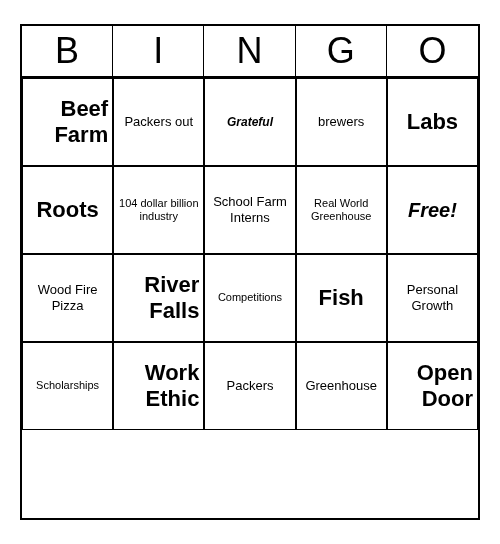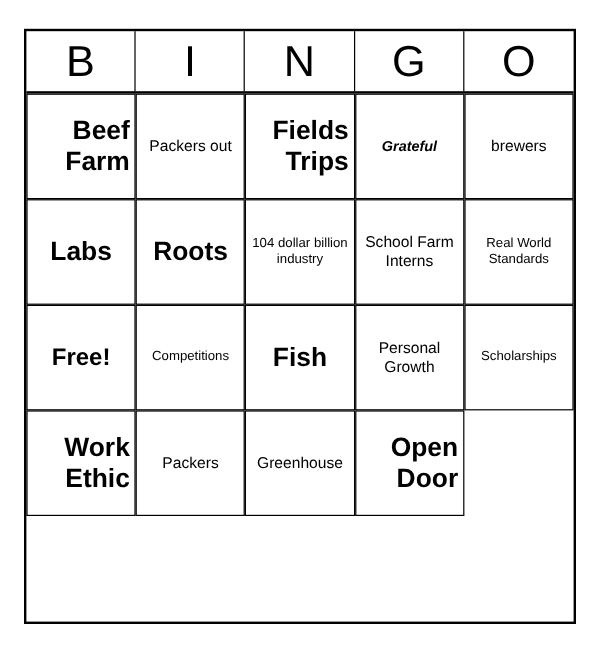--- a/index.html
+++ b/index.html
@@ -71,45 +71,47 @@
       font-style: italic;
     }
 
     .bingo-cell.small-text {
       font-size: 11px;
     }
 
     .bingo-cell.free-cell {
       font-size: 20px;
       font-weight: bold;
+      font-style: italic;
     }
   </style>
 </head>
 <body>
 
 <div class="bingo-card">
   <div class="bingo-header">
   <div class="bingo-header-cell">B</div>
       <div class="bingo-header-cell">I</div>
       <div class="bingo-header-cell">N</div>
       <div class="bingo-header-cell">G</div>
       <div class="bingo-header-cell">O</div>
     </div>
   <div class="bingo-grid">
   <div class="bingo-cell large-text">Beef Farm</div>
       <div class="bingo-cell">Packers out</div>
-      <div class="bingo-cell large-text">Fields Trips</div>
       <div class="bingo-cell medium-text">Grateful</div>
       <div class="bingo-cell">brewers</div>
       <div class="bingo-cell large-text">Labs</div>
       <div class="bingo-cell large-text">Roots</div>
       <div class="bingo-cell small-text">104 dollar billion industry</div>
       <div class="bingo-cell">School Farm Interns</div>
-      <div class="bingo-cell small-text">Real World Standards</div>
+      <div class="bingo-cell small-text">Real World Greenhouse</div>
       <div class="bingo-cell free-cell">Free!</div>
+      <div class="bingo-cell">Wood Fire Pizza</div>
+      <div class="bingo-cell large-text">River Falls</div>
       <div class="bingo-cell small-text">Competitions</div>
       <div class="bingo-cell large-text">Fish</div>
       <div class="bingo-cell">Personal Growth</div>
       <div class="bingo-cell small-text">Scholarships</div>
       <div class="bingo-cell large-text">Work Ethic</div>
       <div class="bingo-cell">Packers</div>
       <div class="bingo-cell">Greenhouse</div>
       <div class="bingo-cell large-text">Open Door</div>
     </div>
 </div>

